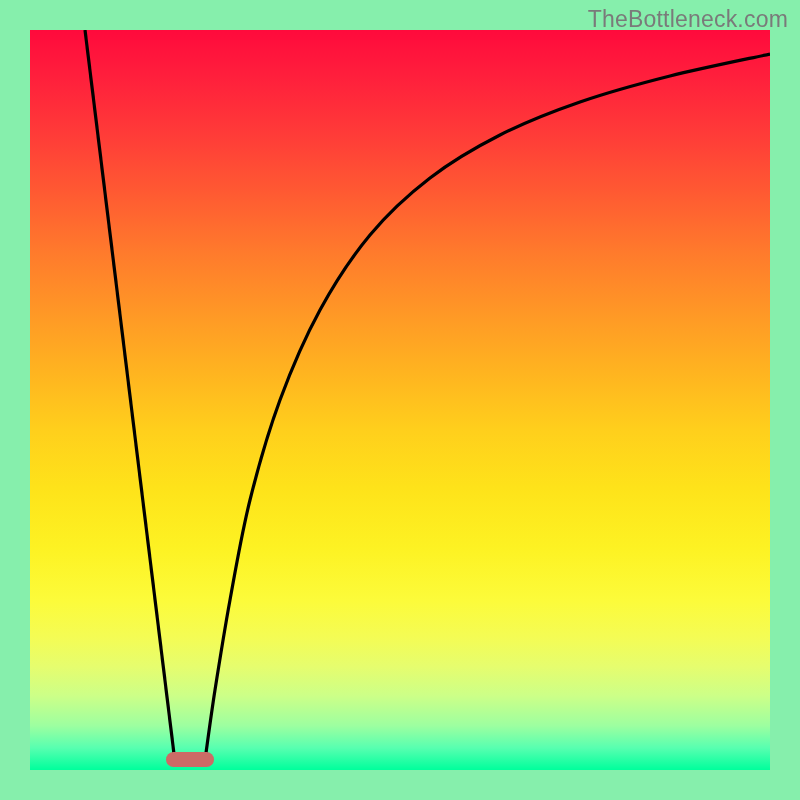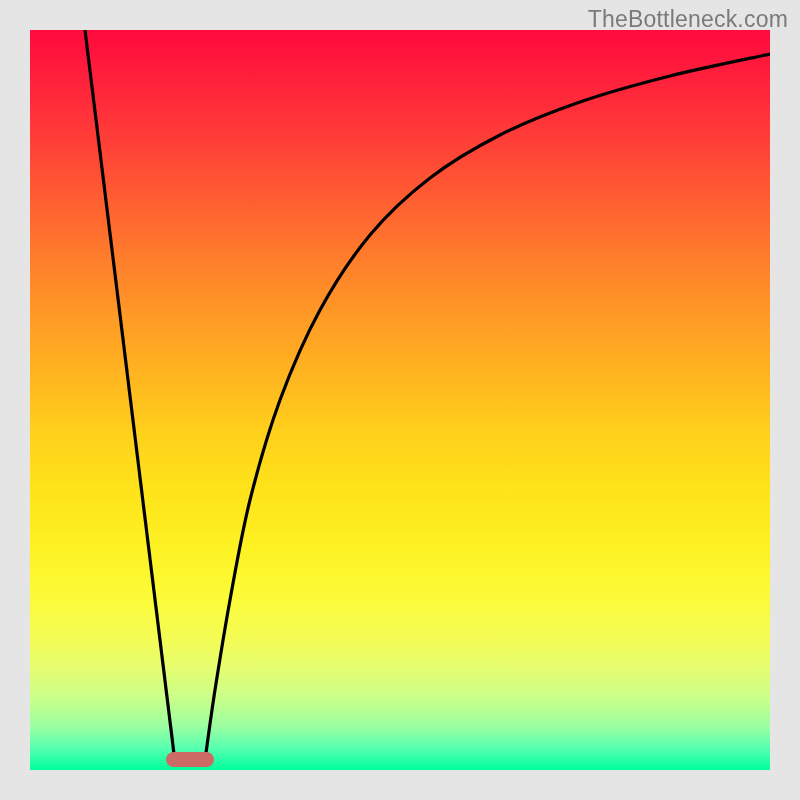--- a/index.html
+++ b/index.html
@@ -8,21 +8,21 @@
     width: 800px;
     height: 800px;
     overflow: hidden;
     background: #000;
     font-family: Arial, Helvetica, sans-serif;
   }
   .frame {
     position: relative;
     width: 800px;
     height: 800px;
-    background: #e5e5e5;
+    background: #86efac;
   }
   .plot-area {
     position: absolute;
     left: 30px;
     top: 30px;
     width: 740px;
     height: 740px;
     background: linear-gradient(to bottom,
       #ff0a3c 0%,
       #ff1e3c 6%,

